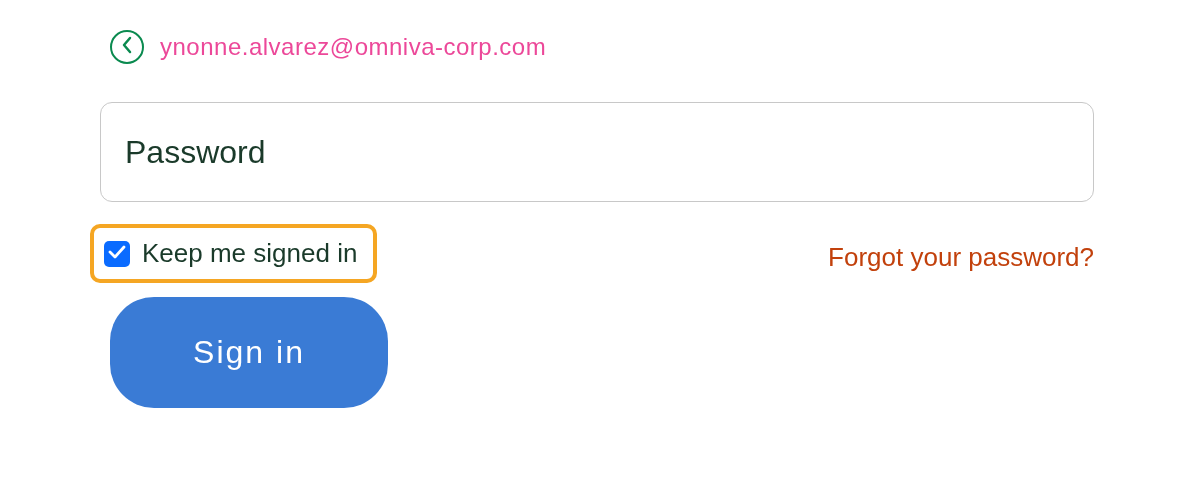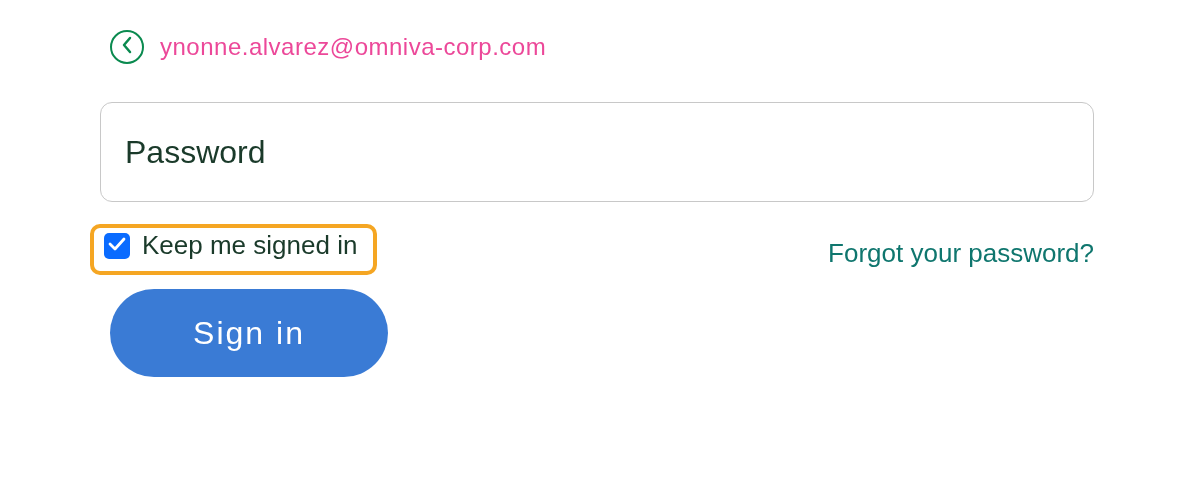--- a/index.html
+++ b/index.html
@@ -63,21 +63,21 @@
       align-items: center;
       justify-content: space-between;
       margin-bottom: 14px;
       width: 998px;
     }
     .keep-signed-wrap {
       display: inline-flex;
       align-items: center;
       border: 4px solid #f5a623;
       border-radius: 10px;
-      padding: 2px 16px 10px 10px;
+      padding: 10px 16px 10px 10px;
       margin-left: -10px;
       gap: 12px;
     }
     .checkbox-box {
       width: 26px;
       height: 26px;
       background: #0a6bff;
       border-radius: 5px;
       display: flex;
       align-items: center;
@@ -88,30 +88,30 @@
     .checkbox-box svg {
       width: 18px;
       height: 14px;
     }
     .keep-label {
       font-size: 26px;
       color: #1a3a2a;
       cursor: pointer;
     }
     .forgot-link {
-      color: #0f766e;
+      color: #c2410c;
       font-size: 26px;
       text-decoration: none;
       cursor: pointer;
       margin-right: 4px;
       margin-top: 8px;
     }
     .signin-btn {
       width: 278px;
-      height: 88px;
+      height: 111px;
       background: #3a7bd5;
       color: #ffffff;
       border: none;
       border-radius: 44px;
       font-size: 32px;
       font-weight: 400;
       letter-spacing: 2px;
       cursor: pointer;
       margin-left: 10px;
       display: flex;

